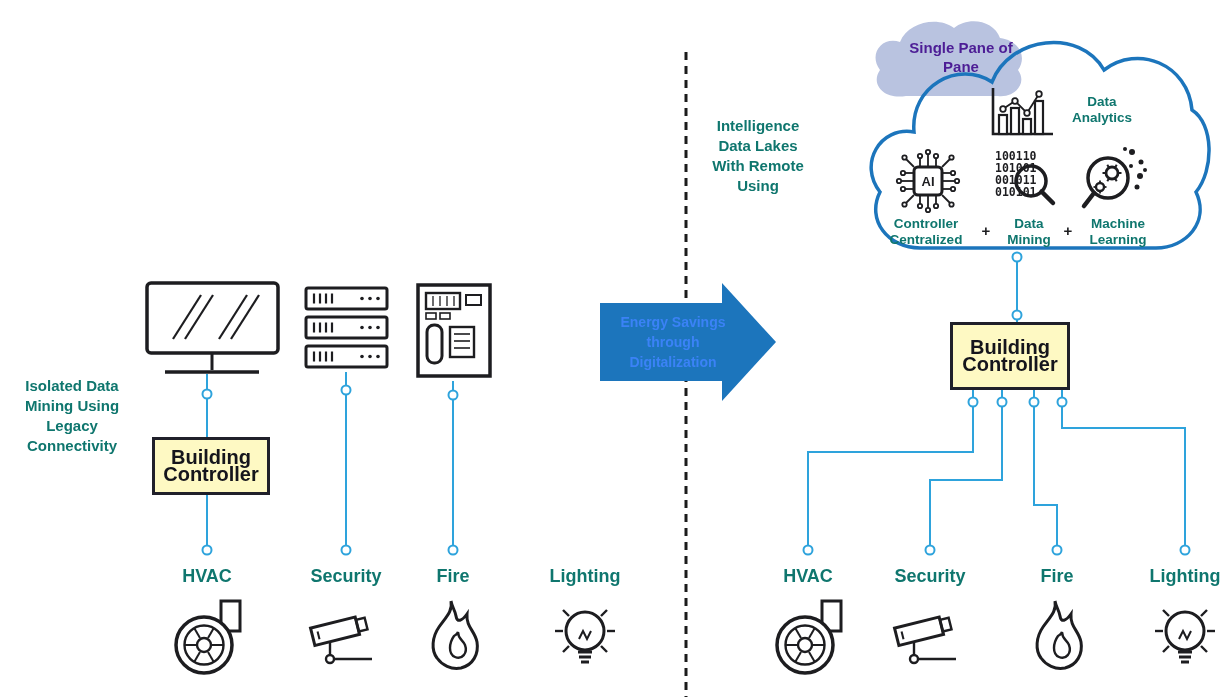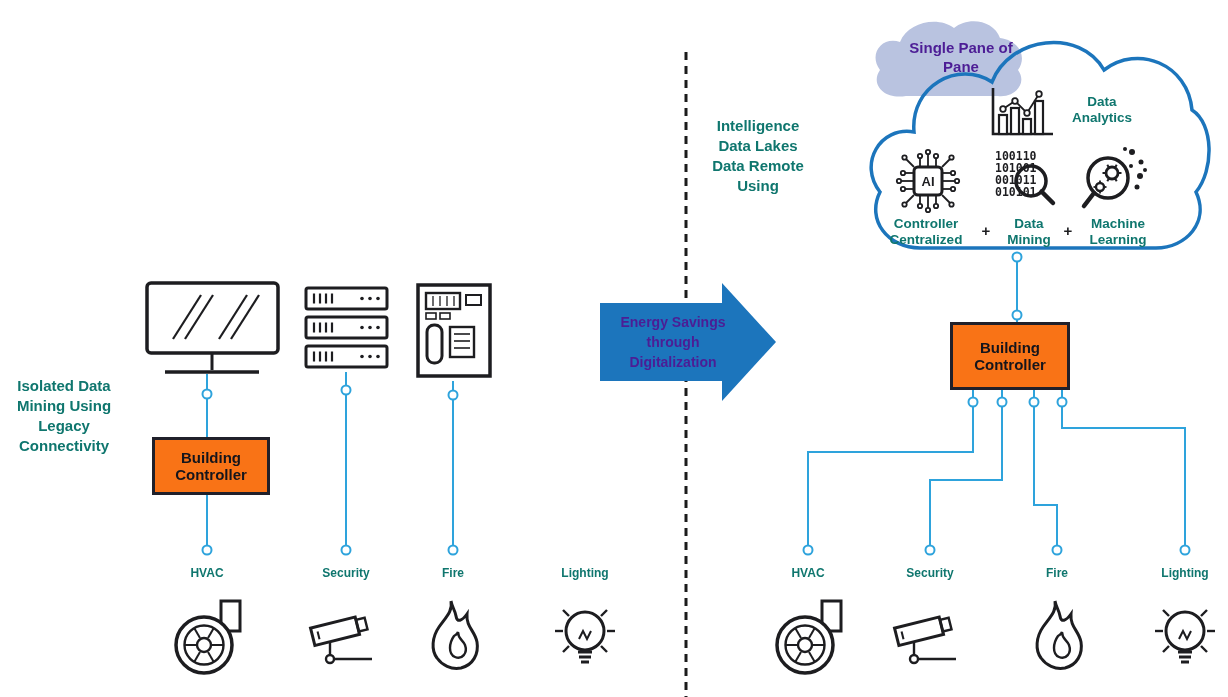--- a/index.html
+++ b/index.html
@@ -1,28 +1,28 @@
 <!DOCTYPE html>
 <html><head>
 <meta charset="utf-8">
 <style>
   html,body{margin:0;padding:0;background:#fff}
   .stage{position:relative;width:1228px;height:697px;background:#fff;overflow:hidden;
          font-family:"Liberation Sans",sans-serif;color:#1d1d20}
   .abs{position:absolute}
   .lbl{position:absolute;font-weight:700;color:#0f766e;text-align:center}
-  .sys{font-size:12px}
+  .sys{font-size:18px}
   .cap{font-size:15px;line-height:20px}
   .cloudlbl{font-size:13.5px;line-height:16px}
   .panelbl{font-size:15px;line-height:19px;color:#4c1d95}
   .plus{position:absolute;font-weight:700;font-size:15px;color:#1d1d20;text-align:center}
-  .box{position:absolute;box-sizing:border-box;background:#f97316;border:3px solid #20202a;
+  .box{position:absolute;box-sizing:border-box;background:#fef9c3;border:3px solid #20202a;
        display:flex;flex-direction:column;justify-content:center;
-       font-weight:700;font-size:15px;line-height:17px;color:#15151c;text-align:center}
-  .arrow-text{position:absolute;color:#4c1d95;font-weight:700;font-size:14px;line-height:20px;text-align:center}
+       font-weight:700;font-size:20px;line-height:17px;color:#15151c;text-align:center}
+  .arrow-text{position:absolute;color:#3b82f6;font-weight:700;font-size:14px;line-height:20px;text-align:center}
 </style>
 </head>
 <body>
 
 <div class="stage">
 
   <svg class="abs" style="left:0;top:0" width="1228" height="697" viewBox="0 0 1228 697">
     <line x1="686" y1="52" x2="686" y2="697" stroke="#1B1B1B" stroke-width="3" stroke-dasharray="8 6"></line>
     <g stroke="#2EA3DC" stroke-width="2" fill="none">
       <path d="M207 374 V437"></path>
@@ -333,37 +333,37 @@
 
   <div class="box" style="left:152px;top:437px;width:118px;height:58px">
     <div>Building</div>
     <div>Controller</div>
   </div>
   <div class="box" style="left:950px;top:322px;width:120px;height:68px">
     <div>Building</div>
     <div>Controller</div>
   </div>
 
-  <div class="lbl cap" style="left:6px;top:376px;width:116px">
+  <div class="lbl cap" style="left:14px;top:376px;width:116px">
     <div>Isolated Data</div>
     <div>Mining Using</div>
     <div>Legacy</div>
     <div>Connectivity</div>
   </div>
 
   <div class="arrow-text" style="left:602px;top:312px;width:142px">
     <div>Energy Savings</div>
     <div>through</div>
     <div>Digitalization</div>
   </div>
 
   <div class="lbl cap" style="left:703px;top:116px;width:110px">
     <div>Intelligence</div>
     <div>Data Lakes</div>
-    <div>Data Remote</div>
+    <div>With Remote</div>
     <div>Using</div>
   </div>
 
   <div class="lbl panelbl" style="left:886px;top:38px;width:150px">
     <div>Single Pane of</div>
     <div>Pane</div>
   </div>
 
   <div class="lbl cloudlbl" style="left:1058px;top:94px;width:88px">
     <div>Data</div>

